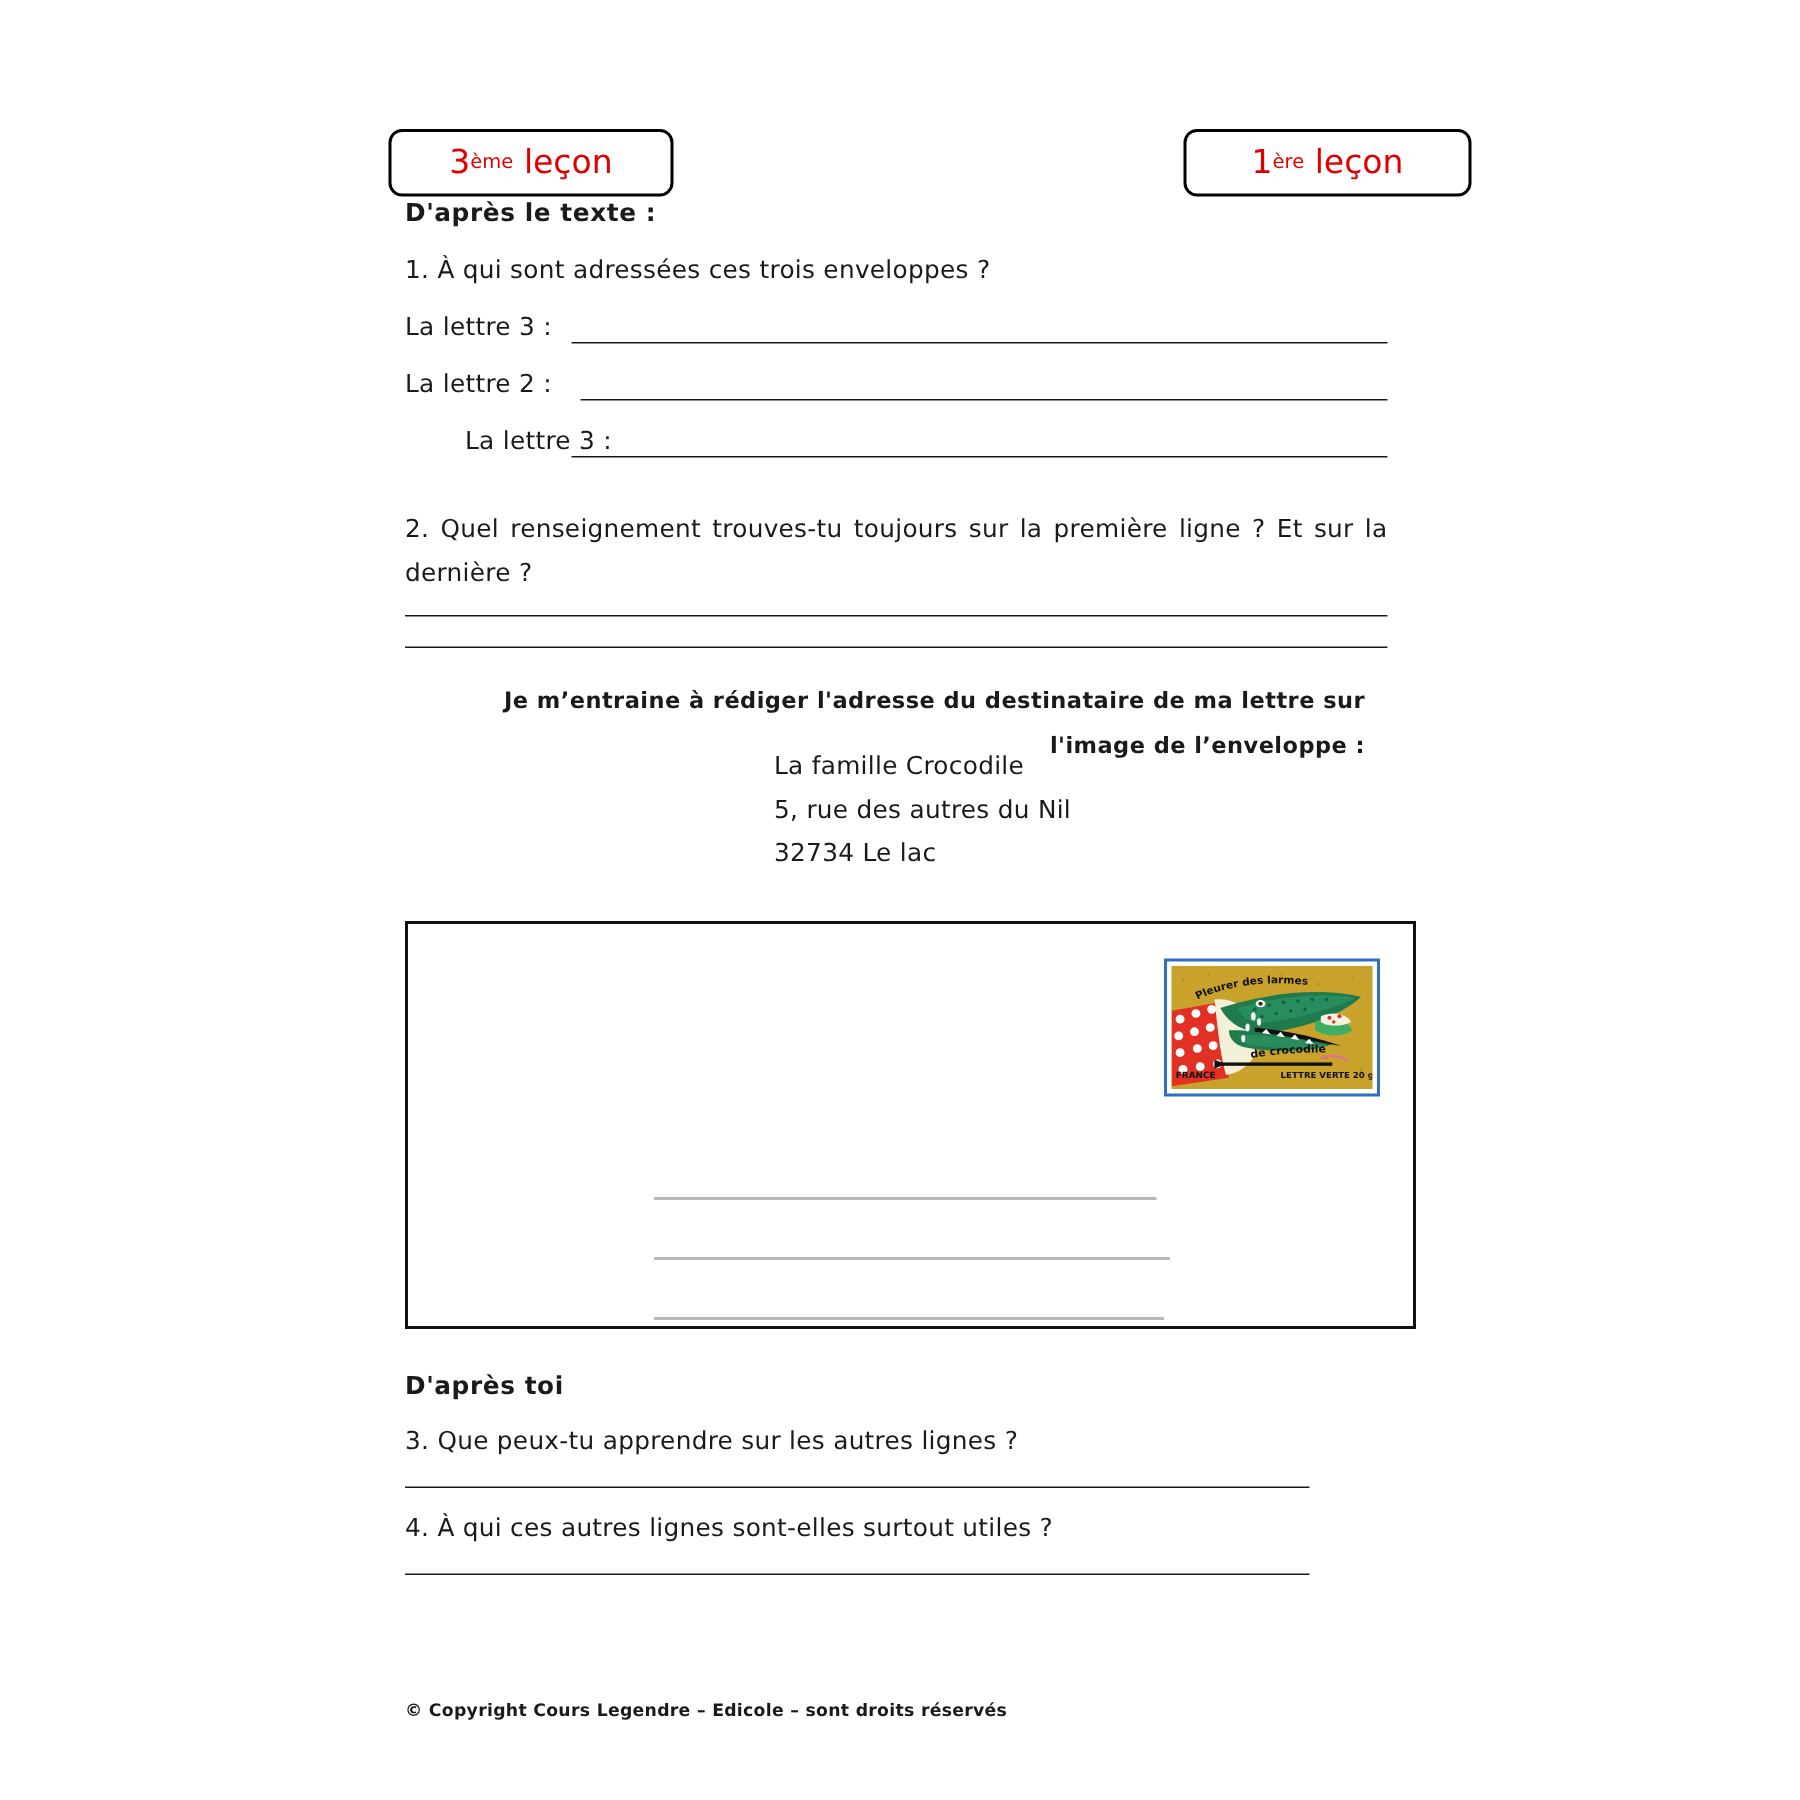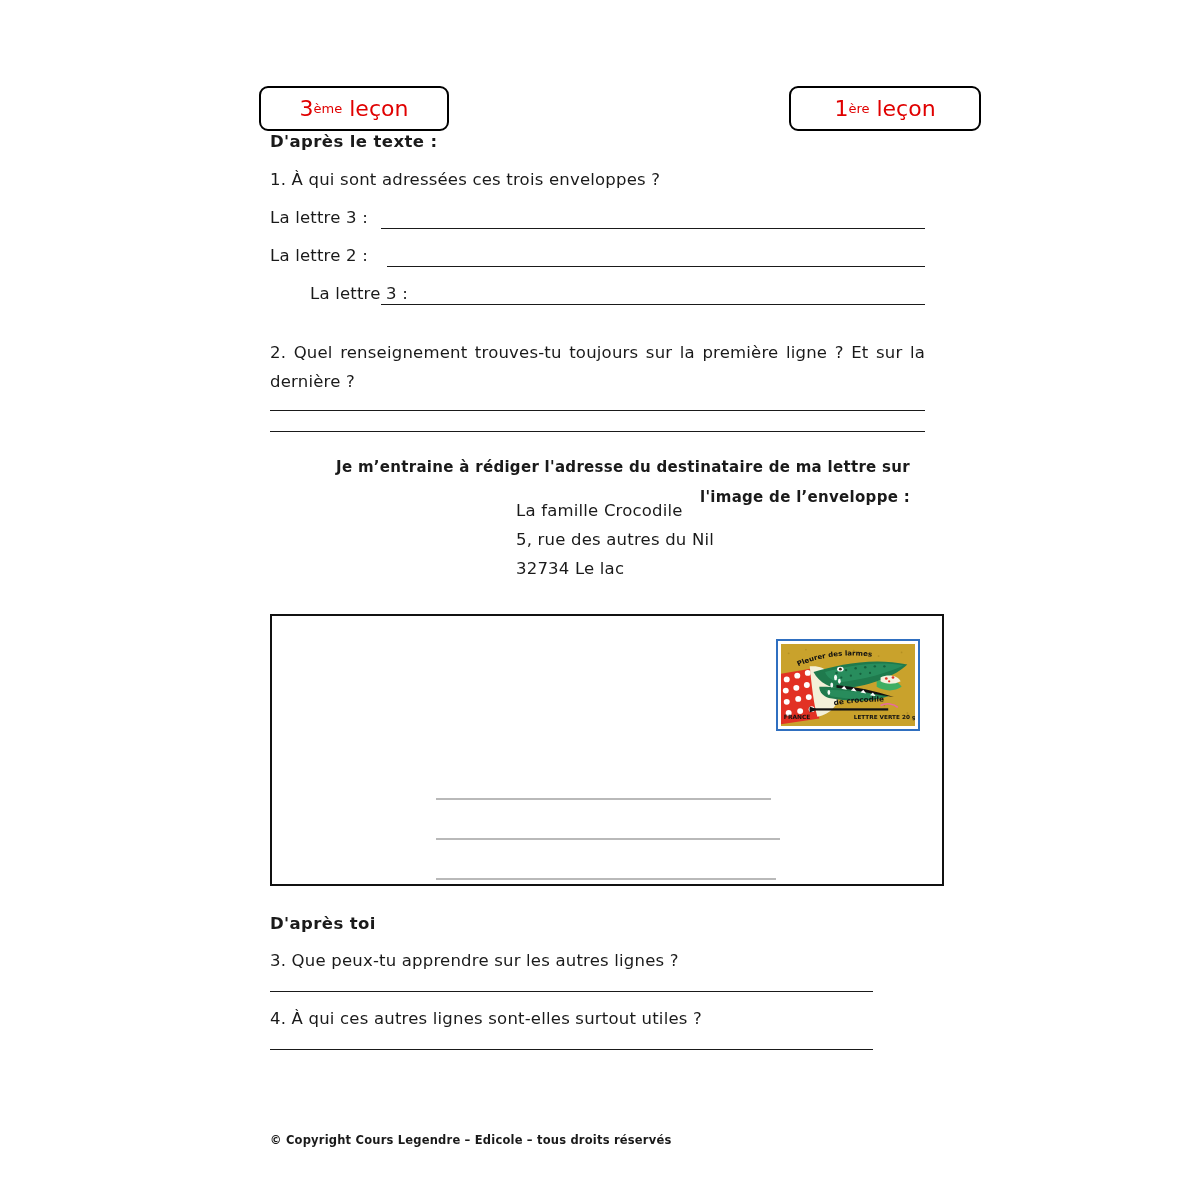--- a/index.html
+++ b/index.html
@@ -309,15 +309,15 @@
   </div>
 
   <div class="bold-head" style="left:270px; top:914px;">D'après toi</div>
 
   <div class="q" style="left:270px; top:951px;">3. Que peux-tu apprendre sur les autres lignes ?</div>
   <div class="rule" style="left:270px; top:991px; width:603px;"></div>
 
   <div class="q" style="left:270px; top:1009px;text-align:center;">4. À qui ces autres lignes sont-elles surtout utiles ?</div>
   <div class="rule" style="left:270px; top:1049px; width:603px;"></div>
 
-  <div id="footer">© Copyright Cours Legendre – Edicole – tous droits réservés</div>
+  <div id="footer">© Copyright Cours Legendre – Edicole – sont droits réservés</div>
 
 </div>
 
 </body></html>

